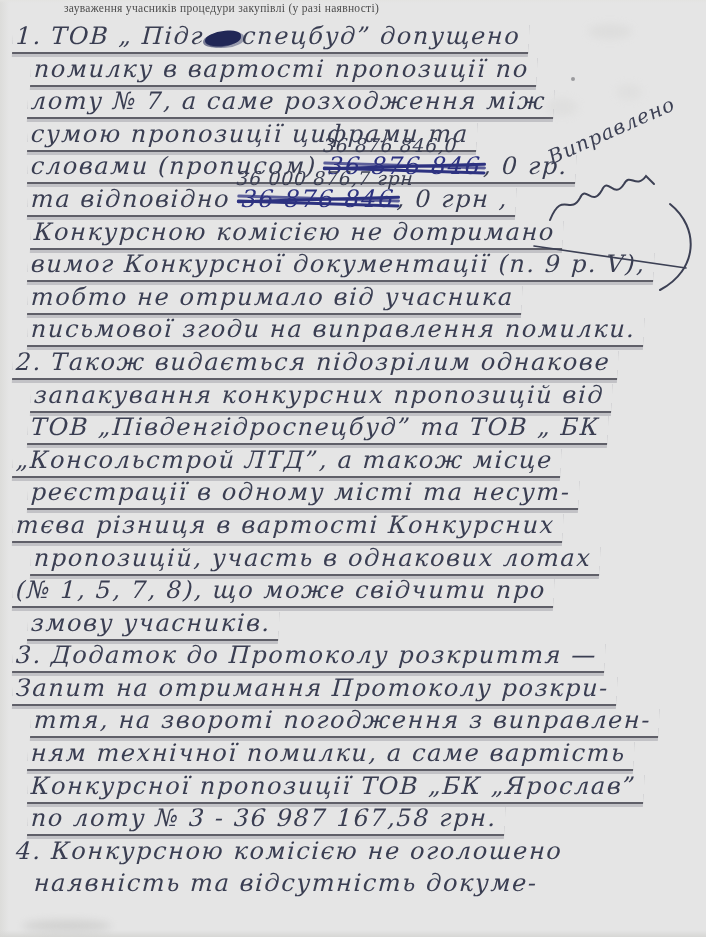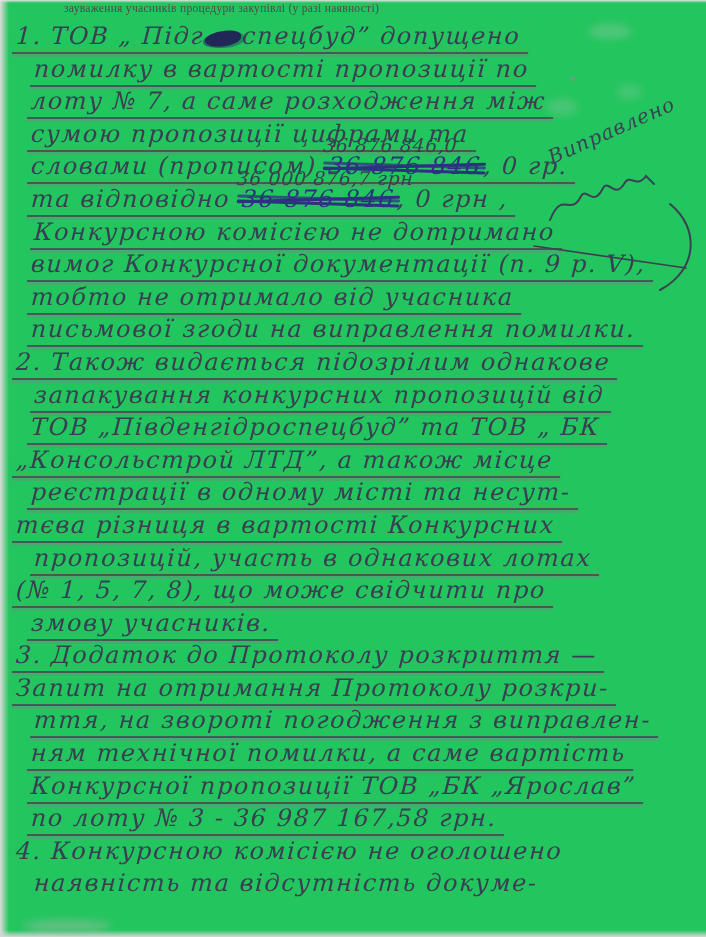--- a/index.html
+++ b/index.html
@@ -1,19 +1,19 @@
 <!DOCTYPE html>
 <html lang="uk"><head>
 <meta charset="utf-8">
 <style>
   html,body{margin:0;padding:0;background:#ffffff;}
   .page{
     position:relative;
     width:706px;height:937px;
-    background:#22c55e;
+    background:#e5e5e5;
     overflow:hidden;
     font-family:"DejaVu Serif", serif;
   }
   
   .edge-left{position:absolute;left:0;top:0;width:9px;height:100%;
     background:linear-gradient(to right,#dcdcda,rgba(220,220,218,0));}
   .edge-bottom{position:absolute;left:0;bottom:0;width:100%;height:7px;
     background:linear-gradient(to top,#d7d7d5,rgba(215,215,213,0));}
   .edge-top{position:absolute;left:0;top:0;width:100%;height:3px;
     background:linear-gradient(to bottom,#e3e3e1,rgba(227,227,225,0));}

